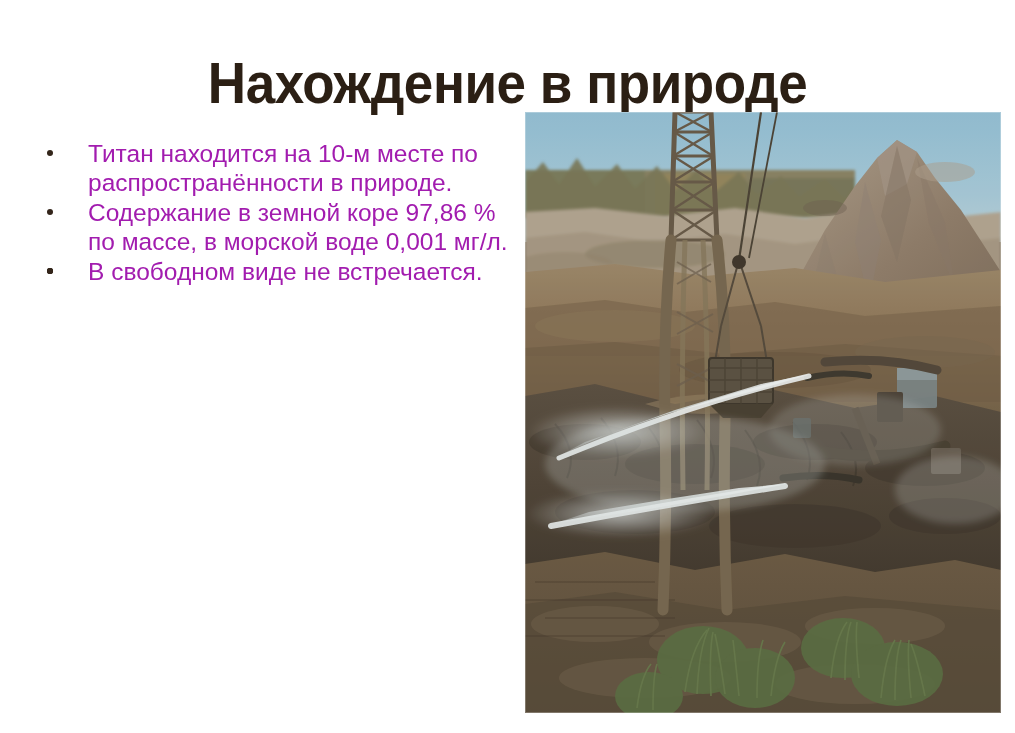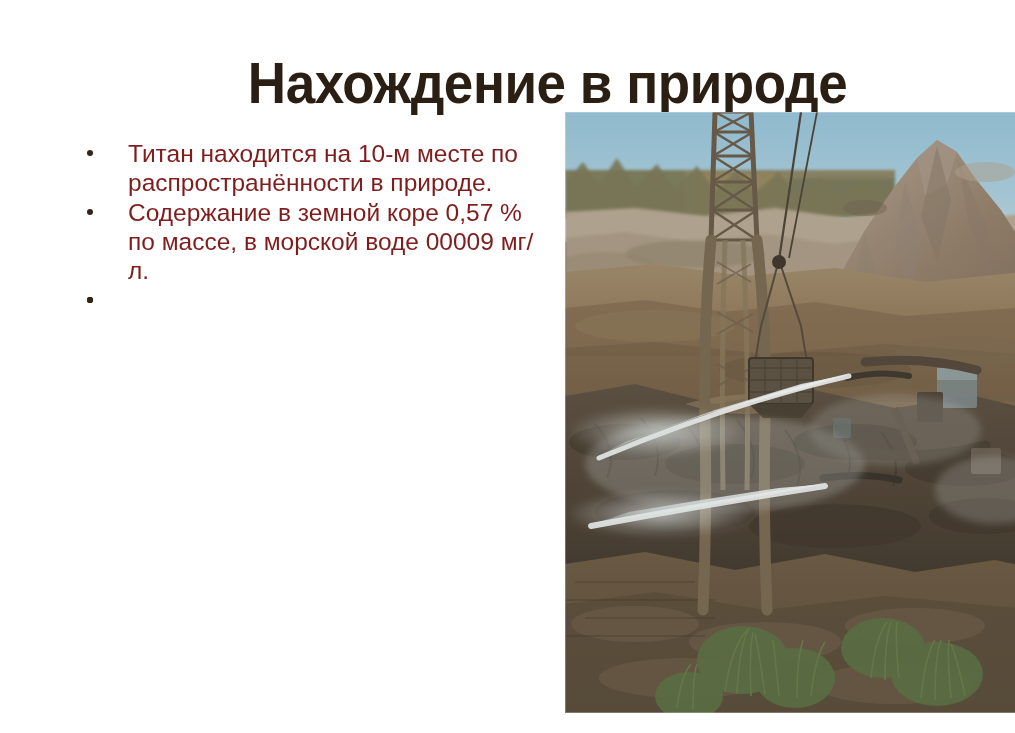--- a/index.html
+++ b/index.html
@@ -14,21 +14,20 @@
     position: relative;
     overflow: hidden;
     font-family: "Liberation Sans", sans-serif;
   }
 
   
   .slide {
     position: absolute;
     inset: 0;
     background: #ffffff;
-    margin-left: 40px;
   }
 
   
   .slide-title {
     position: absolute;
     left: 0;
     top: 12px;
     width: 1015px;
     text-align: center;
     font-family: "Liberation Sans", sans-serif;
@@ -51,21 +50,21 @@
     margin: 0;
     padding: 0;
     list-style: none;
   }
   .bullet-item {
     position: relative;
     padding-left: 54px;
     margin: 0 0 1px 0;
     font-size: 24.5px;
     line-height: 29px;
-    color: #7f1d1d;
+    color: #a21caf;
     font-family: "Liberation Sans", sans-serif;
   }
   .bullet-marker {
     position: absolute;
     left: 13px;
     top: 11px;
     width: 6px;
     height: 6px;
     border-radius: 50%;
     background: #33251a;
@@ -102,30 +101,31 @@
 
   <h1 class="slide-title" data-name="page-title">Нахождение в природе</h1>
 
   <ul class="bullet-list" data-name="bullet-list">
     <li class="bullet-item" data-name="list-item">
       <span class="bullet-marker" data-name="bullet-dot-icon"></span>
       <span class="bullet-text" data-name="list-item-text">Титан находится на 10-м месте по распространённости в природе.</span>
     </li>
     <li class="bullet-item" data-name="list-item">
       <span class="bullet-marker" data-name="bullet-dot-icon"></span>
-      <span class="bullet-text" data-name="list-item-text">Содержание в земной коре 0,57 % по массе, в морской воде 00009 мг/л.</span>
-    </li>
-    <li class="bullet-item" data-name="list-item">
-      <span class="bullet-marker" data-name="bullet-dot-icon"></span>
-    </li>
-    <li class="bullet-item" data-name="list-item">
-      <span class="bullet-marker" data-name="bullet-dot-icon"></span>
-    </li>
-    <li class="bullet-item" data-name="list-item">
-      <span class="bullet-marker" data-name="bullet-dot-icon"></span>
+      <span class="bullet-text" data-name="list-item-text">Содержание в земной коре 97,86 % по массе, в морской воде 0,001 мг/л.</span>
+    </li>
+    <li class="bullet-item" data-name="list-item">
+      <span class="bullet-marker" data-name="bullet-dot-icon"></span>
+    </li>
+    <li class="bullet-item" data-name="list-item">
+      <span class="bullet-marker" data-name="bullet-dot-icon"></span>
+    </li>
+    <li class="bullet-item" data-name="list-item">
+      <span class="bullet-marker" data-name="bullet-dot-icon"></span>
+      <span class="bullet-text" data-name="list-item-text">В свободном виде не встречается.</span>
     </li>
   </ul>
 
   <div class="photo-frame" data-name="quarry-photo">
     <svg class="photo-canvas" viewBox="0 0 476 601" preserveAspectRatio="none" data-name="quarry-photo-illustration">
       <defs>
         <linearGradient id="skyGrad" x1="0" y1="0" x2="0" y2="1">
           <stop offset="0%" stop-color="#96c3d9"></stop>
           <stop offset="60%" stop-color="#a9cddd"></stop>
           <stop offset="100%" stop-color="#bfd6dd"></stop>

